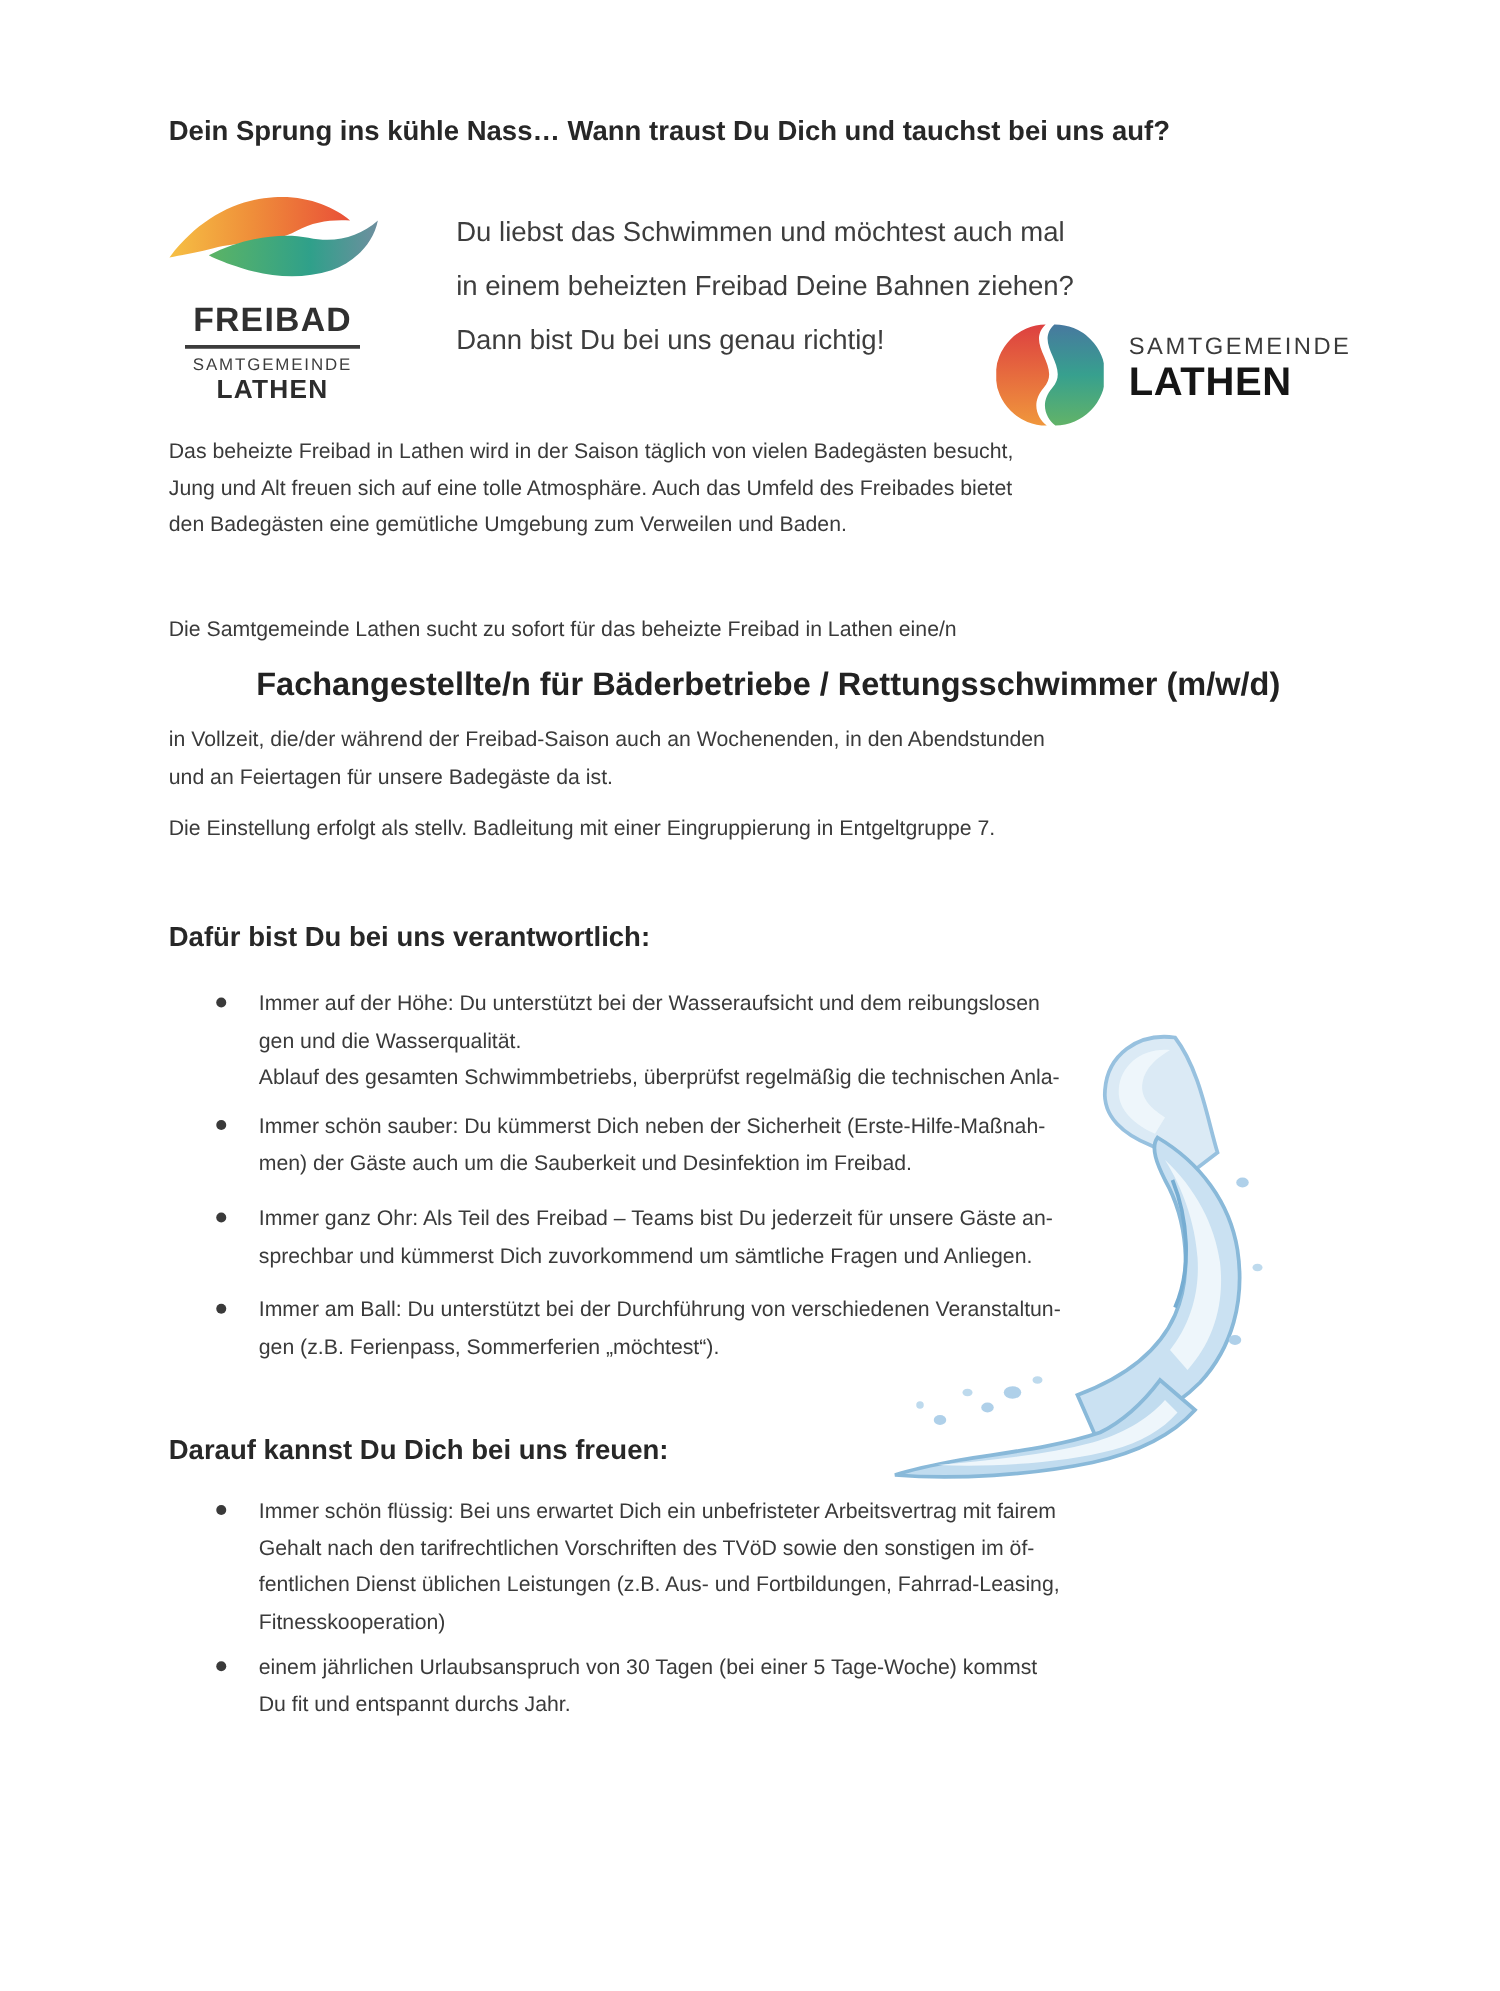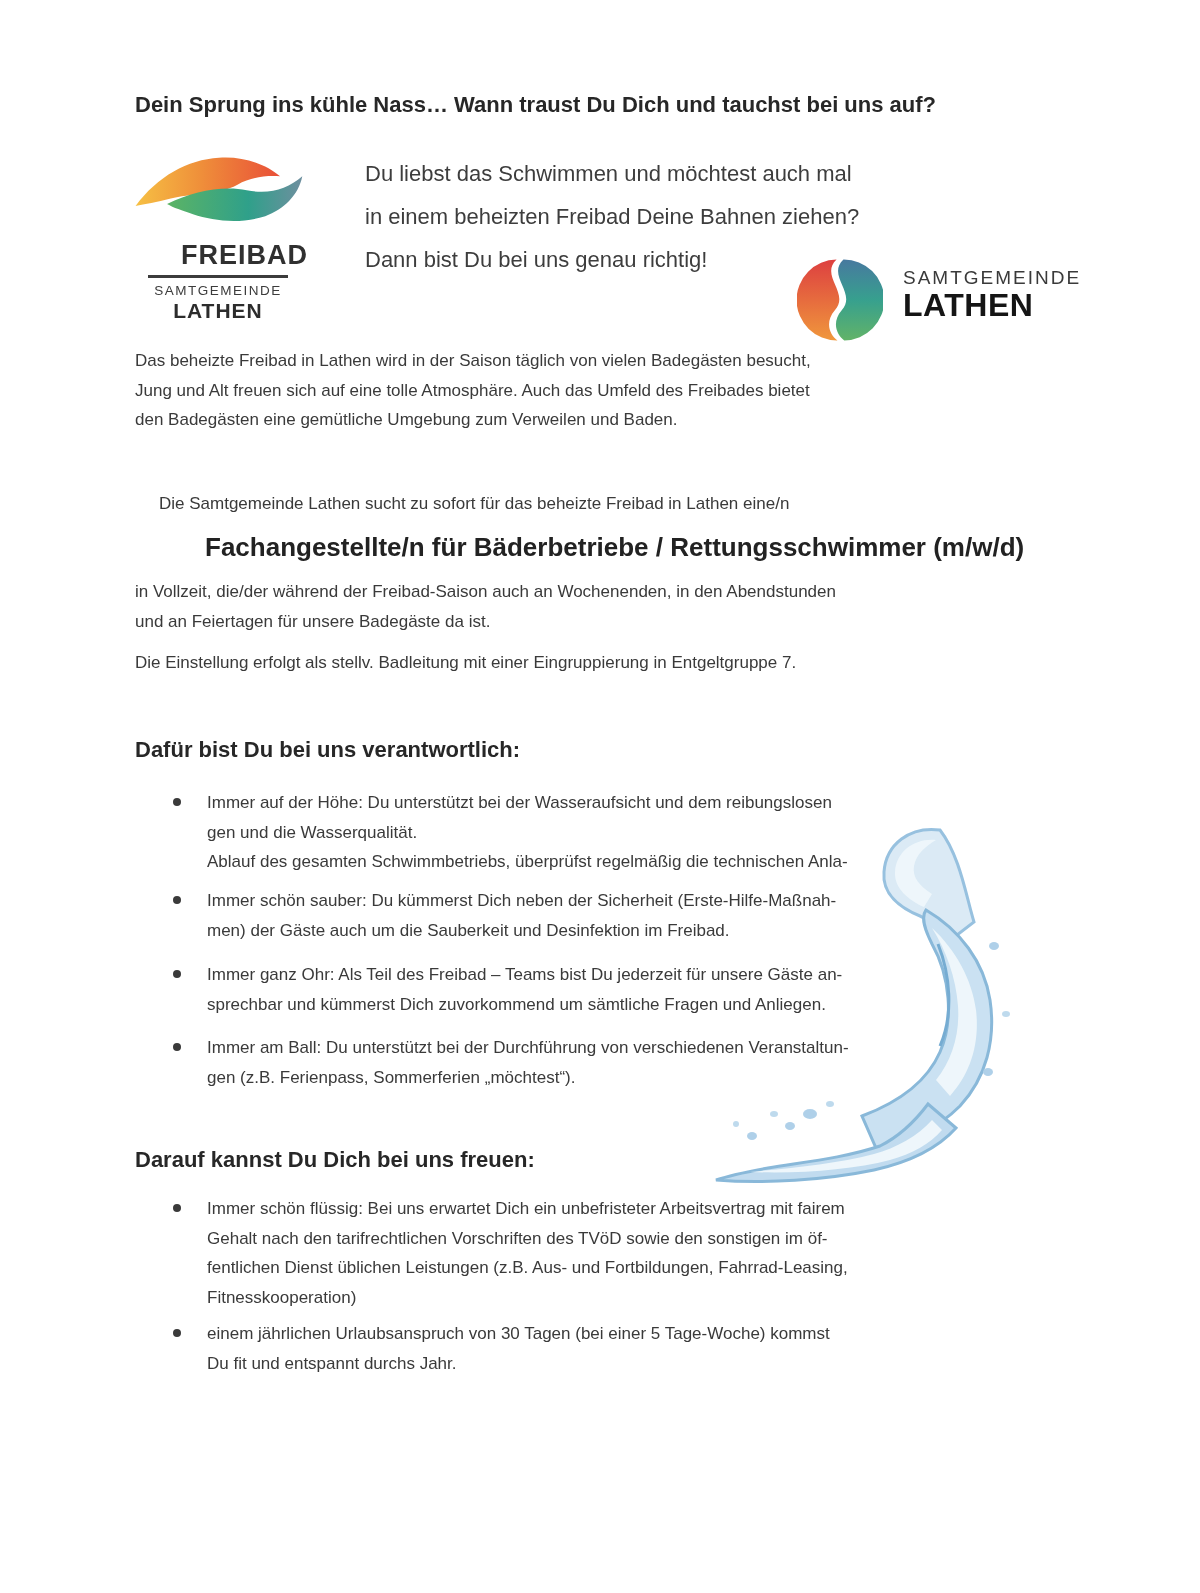--- a/index.html
+++ b/index.html
@@ -20,21 +20,21 @@
   .heading{font-size:22px;font-weight:bold;color:#272727;}
   .job-title{font-size:26px;font-weight:bold;color:#222;}
   .bullet{position:absolute;left:170px;width:900px;z-index:2;}
   .bullet .dot{
     position:absolute;left:3px;top:10px;
     width:8px;height:8px;border-radius:50%;background:#3a3a3a;
   }
   .bullet .btxt{margin-left:37px;}
   
   .freibad-logo{left:128px;top:146px;width:180px;text-align:center;z-index:2;}
-  .freibad-name{font-size:27px;font-weight:bold;letter-spacing:1px;color:#303030;margin-top:-4px;text-align:right;}
+  .freibad-name{font-size:27px;font-weight:bold;letter-spacing:1px;color:#303030;margin-top:-4px;}
   .freibad-rule{width:140px;height:2.5px;background:#3c3c3c;margin:4px auto 5px auto;}
   .freibad-sub1{font-size:13.5px;letter-spacing:1.5px;color:#3c3c3c;}
   .freibad-sub2{font-size:21px;font-weight:bold;letter-spacing:1px;color:#2c2c2c;margin-top:1px;}
   
   .lathen-text1{font-size:19px;letter-spacing:2px;color:#3a3a3a;}
   .lathen-text2{font-size:32px;font-weight:bold;letter-spacing:0.5px;color:#151515;margin-top:-2px;}
   .splash{z-index:0;}
 </style>
 </head>
 <body>
@@ -84,21 +84,21 @@
       </defs>
       <path d="M6,64 C30,32 62,14 96,12 C124,10 148,20 162,32 C146,31 130,33 116,41 C94,53 64,50 44,56 C29,60 16,62 6,64 Z" fill="url(#gradWaveTop)"></path>
       <path d="M40,62 C68,48 100,42 126,47 C150,52 170,46 186,32 C182,52 166,68 146,75 C118,84 90,80 68,73 C56,69 47,66 40,62 Z" fill="url(#gradWaveBottom)"></path>
     </svg>
     <div class="freibad-name">FREIBAD</div>
     <div class="freibad-rule"></div>
     <div class="freibad-sub1">SAMTGEMEINDE</div>
     <div class="freibad-sub2">LATHEN</div>
   </div>
 
-  <div class="abs txt intro-text" style="left:365px;top:152px;width:560px;">
+  <div class="abs txt intro-text" style="left:365px;top:164px;width:560px;">
     <div>Du liebst das Schwimmen und möchtest auch mal</div>
     <div>in einem beheizten Freibad Deine Bahnen ziehen?</div>
     <div>Dann bist Du bei uns genau richtig!</div>
   </div>
 
   <div class="abs txt" style="left:795px;top:255px;width:290px;">
     <svg class="abs" style="left:2px;top:2px;" width="86" height="86" viewBox="0 0 100 100">
       <defs>
         <linearGradient id="gradCircleLeft" x1="0" y1="0" x2="0" y2="1">
           <stop offset="0" stop-color="#dd4040"></stop>
@@ -118,21 +118,21 @@
       <div class="lathen-text2">LATHEN</div>
     </div>
   </div>
 
   <div class="abs txt body-text" style="left:135px;top:346px;width:950px;">
     <div>Das beheizte Freibad in Lathen wird in der Saison täglich von vielen Badegästen besucht,</div>
     <div>Jung und Alt freuen sich auf eine tolle Atmosphäre. Auch das Umfeld des Freibades bietet</div>
     <div>den Badegästen eine gemütliche Umgebung zum Verweilen und Baden.</div>
   </div>
 
-  <div class="abs txt body-text" style="left:135px;top:489px;width:950px;margin-left:24px;">Die Samtgemeinde Lathen sucht zu sofort für das beheizte Freibad in Lathen eine/n</div>
+  <div class="abs txt body-text" style="left:135px;top:489px;width:950px;">Die Samtgemeinde Lathen sucht zu sofort für das beheizte Freibad in Lathen eine/n</div>
 
   <div class="abs txt job-title" style="left:205px;top:532px;width:900px;">Fachangestellte/n für Bäderbetriebe / Rettungsschwimmer (m/w/d)</div>
 
   <div class="abs txt body-text" style="left:135px;top:577px;width:950px;">
     <div>in Vollzeit, die/der während der Freibad-Saison auch an Wochenenden, in den Abendstunden</div>
     <div>und an Feiertagen für unsere Badegäste da ist.</div>
   </div>
 
   <div class="abs txt body-text" style="left:135px;top:648px;width:950px;">Die Einstellung erfolgt als stellv. Badleitung mit einer Eingruppierung in Entgeltgruppe 7.</div>
 

